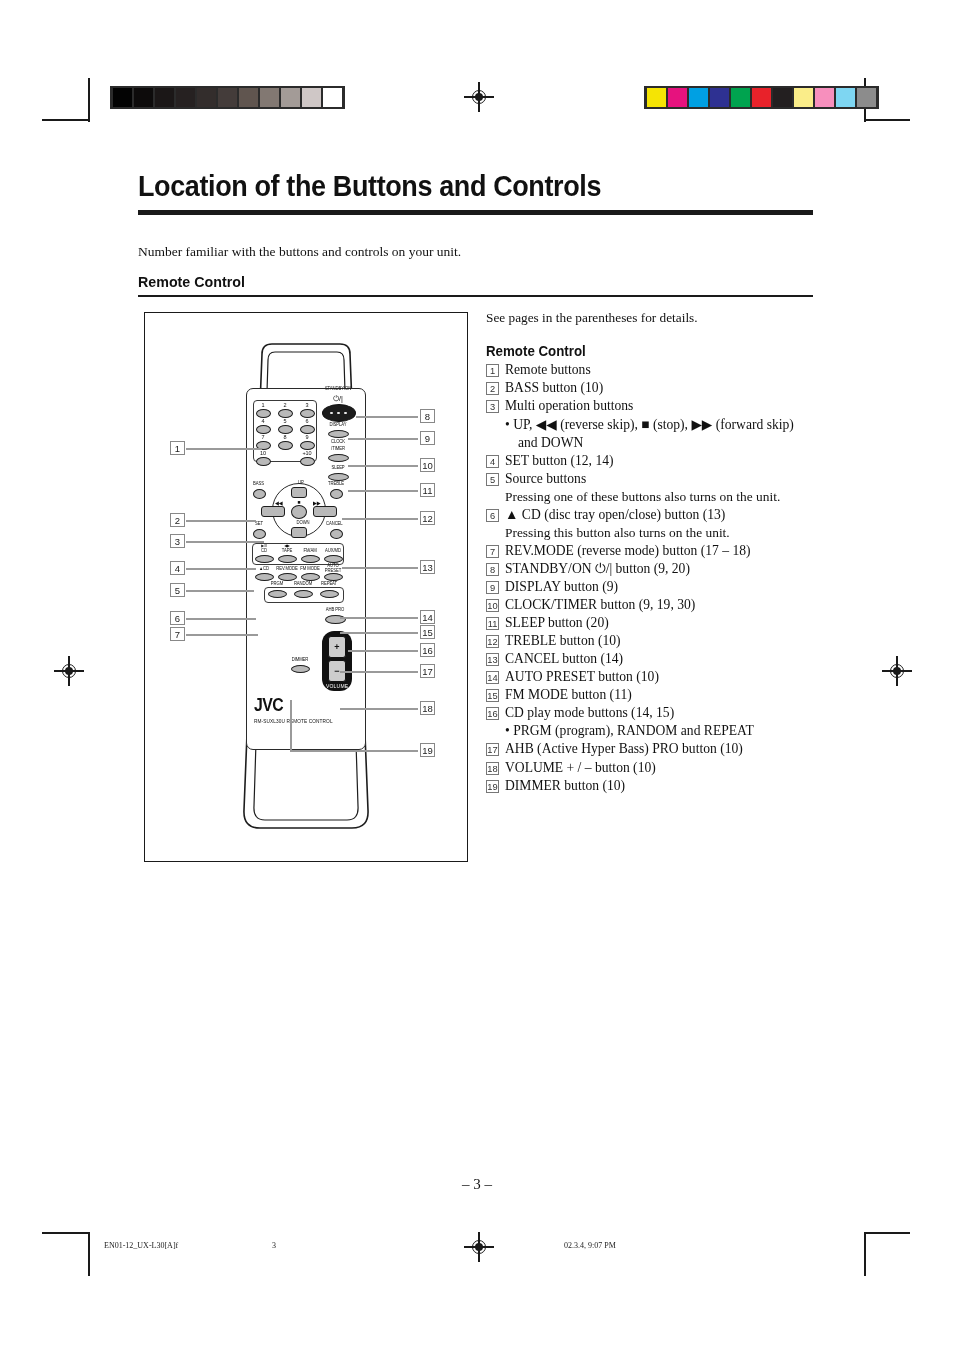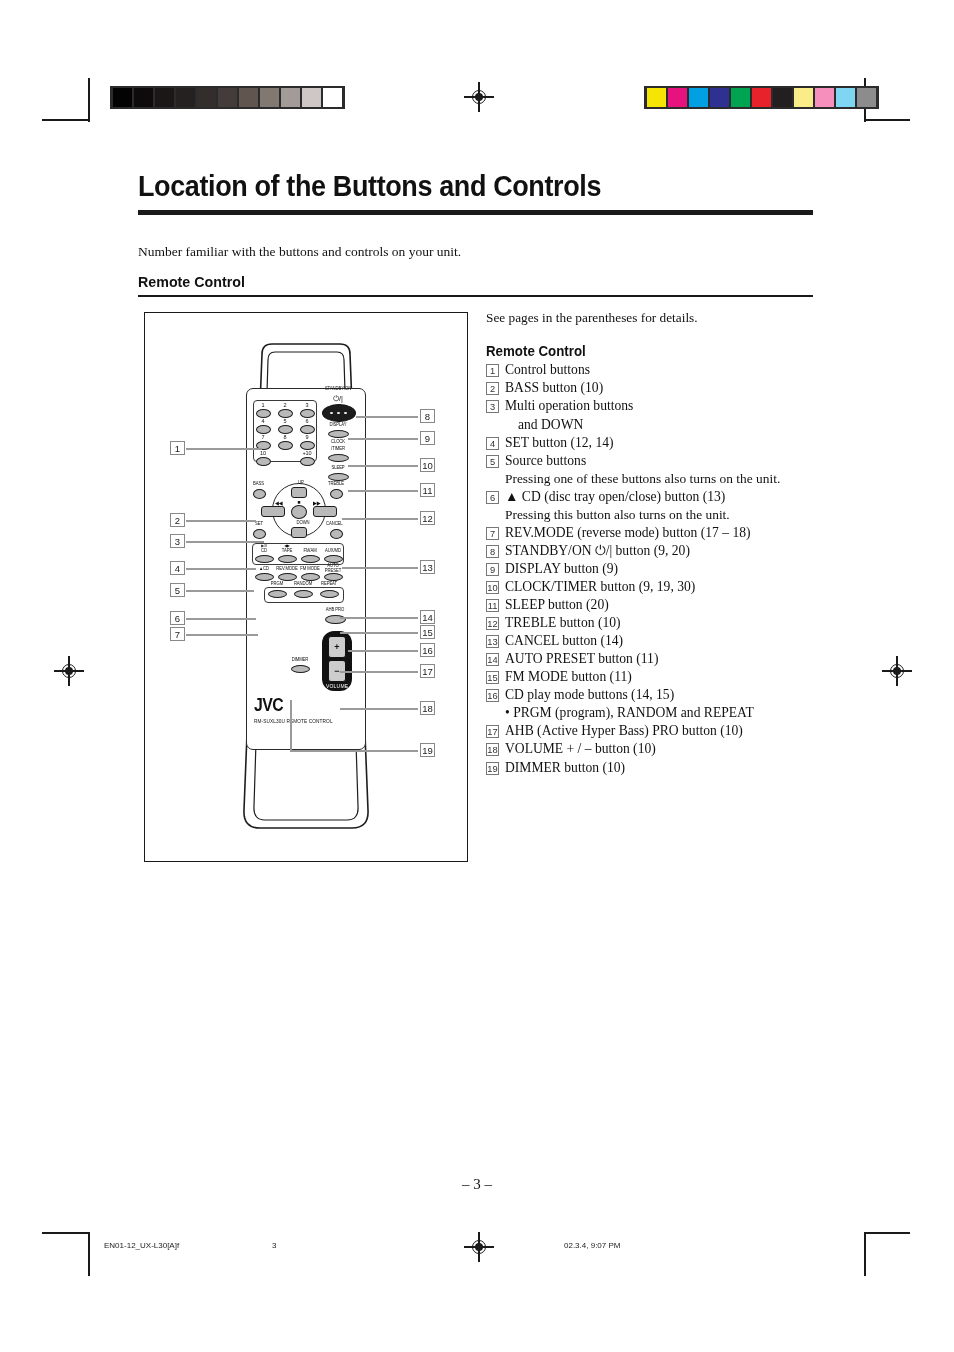--- a/index.html
+++ b/index.html
@@ -87,21 +87,21 @@
       letter-spacing:.1px;color:#111;transform:scaleX(.95);transform-origin:left center;}
 
   
   .cnum{position:absolute;width:15px;height:14px;border:1px solid #888;background:#fff;
       font-family:"Liberation Sans",sans-serif;font-size:9.5px;line-height:13px;
       text-align:center;color:#222;box-sizing:border-box;}
   .cline{position:absolute;height:1.6px;background:#9a9a9a;}
 
   
   .pagenum{position:absolute;left:0;top:1176px;width:954px;text-align:center;font-size:15px;}
-  .foot{position:absolute;font-family:Liberation Sans, sans-serif;font-size:8px;color:#222;}
+  .foot{position:absolute;font-family:Liberation Serif, serif;font-size:8px;color:#222;}
   .foot-rule{position:absolute;background:#1a1a1a;}
 </style>
 </head>
 <body>
 
 <div class="crop-mark" style="left:88px;top:78px;width:1.6px;height:44px;"></div>
 <div class="crop-mark" style="left:42px;top:119px;width:46px;height:1.6px;"></div>
 <div class="crop-mark" style="left:864px;top:78px;width:1.6px;height:44px;"></div>
 <div class="crop-mark" style="left:864px;top:119px;width:46px;height:1.6px;"></div>
 <div class="crop-mark" style="left:88px;top:1232px;width:1.6px;height:44px;"></div>
@@ -349,30 +349,31 @@
 <div class="cline" style="left:290px;top:750px;width:128px;"></div>
 <div class="cline" style="left:290px;top:700px;width:1.6px;height:52px;"></div>
 <div class="cnum" style="left:420px;top:743px;">19</div>
 
 <div class="legend">
   <p class="see">See pages in the parentheses for details.</p>
   <h3>Remote Control</h3>
   <div id="legend-list">
       <div class="lrow">
         <span class="lnum">1</span>
-        <span class="ltext">Control buttons</span>
+        <span class="ltext">Remote buttons</span>
       </div>
       <div class="lrow">
         <span class="lnum">2</span>
         <span class="ltext">BASS button (10)</span>
       </div>
       <div class="lrow">
         <span class="lnum">3</span>
         <span class="ltext">Multi operation buttons</span>
       </div>
+      <div class="lsub">• UP, ◀◀ (reverse skip), ■ (stop), ▶▶ (forward skip)</div>
       <div class="cont">and DOWN</div>
       <div class="lrow">
         <span class="lnum">4</span>
         <span class="ltext">SET button (12, 14)</span>
       </div>
       <div class="lrow">
         <span class="lnum">5</span>
         <span class="ltext">Source buttons</span>
       </div>
       <div class="lnote">Pressing one of these buttons also turns on the unit.</div>
@@ -404,21 +405,21 @@
       <div class="lrow">
         <span class="lnum">12</span>
         <span class="ltext">TREBLE button (10)</span>
       </div>
       <div class="lrow">
         <span class="lnum">13</span>
         <span class="ltext">CANCEL button (14)</span>
       </div>
       <div class="lrow">
         <span class="lnum">14</span>
-        <span class="ltext">AUTO PRESET button (11)</span>
+        <span class="ltext">AUTO PRESET button (10)</span>
       </div>
       <div class="lrow">
         <span class="lnum">15</span>
         <span class="ltext">FM MODE button (11)</span>
       </div>
       <div class="lrow">
         <span class="lnum">16</span>
         <span class="ltext">CD play mode buttons (14, 15)</span>
       </div>
       <div class="lsub">• PRGM (program), RANDOM and REPEAT</div>

